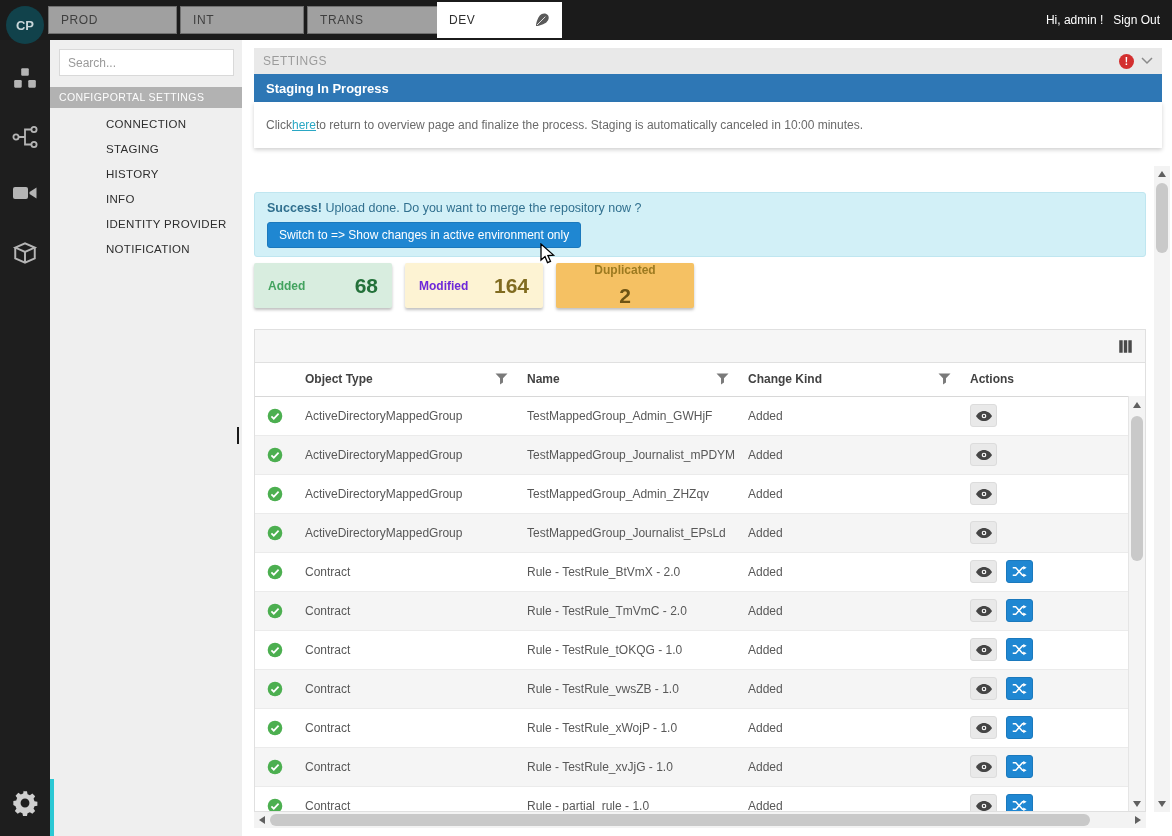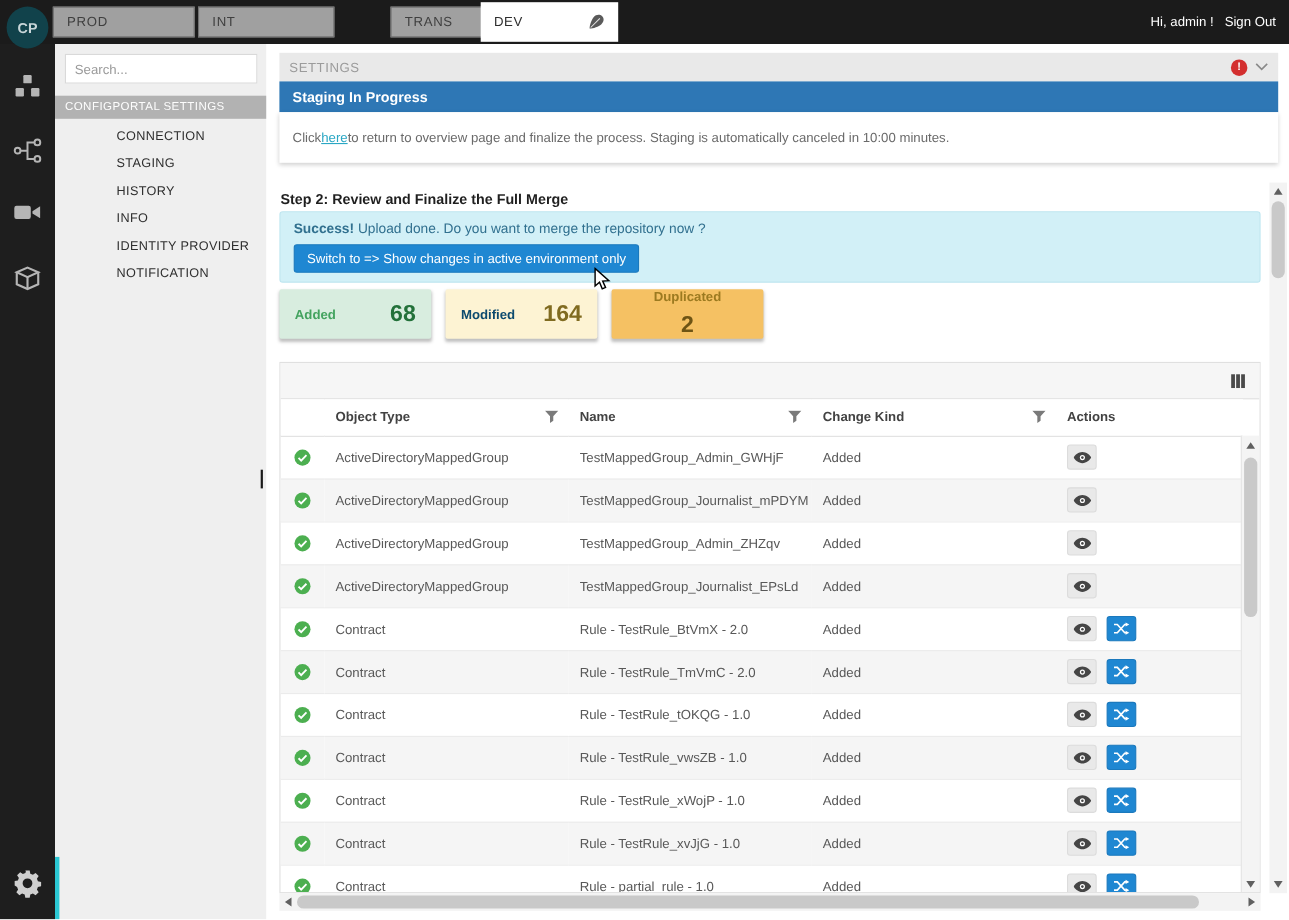--- a/index.html
+++ b/index.html
@@ -10,21 +10,21 @@
   
   .topbar { position:absolute; left:0; top:0; width:1172px; height:40px; background:#1b1b1b; z-index:30; }
   .logo { position:absolute; left:6px; top:6px; width:38px; height:38px; border-radius:50%;
           background:#11424b; color:#c9d6d9; font-size:13px; font-weight:bold;
           display:flex; align-items:center; justify-content:center; z-index:45; }
   .env-tab { position:absolute; top:6px; height:28px; background:#a0a0a0; border:1px solid #707070;
              color:#3f3f3f; font-size:12px; letter-spacing:.6px; display:flex; align-items:center;
              padding:0 12px; cursor:pointer; }
   .env-prod  { left:48px;  width:129px; }
   .env-int   { left:180px; width:124px; }
-  .env-trans { left:307px; width:133px;margin-left:48px; }
+  .env-trans { left:307px; width:133px; }
   .env-dev   { left:437px; width:125px; top:2px; height:36px; background:#fff; border:none;
                color:#2e2e2e; justify-content:space-between; }
   .user-area { position:absolute; right:12px; top:0; height:40px; display:flex; align-items:center;
                color:#fff; font-size:12px; gap:10px; }
   .user-area a { color:#fff; text-decoration:none; }
 
   
   .rail { position:absolute; left:0; top:0; width:50px; height:836px; background:#1e1e1e; z-index:20; }
   .rail-icon { position:absolute; left:50%; transform:translateX(-50%); color:#b5b5b5; cursor:pointer; }
   .ri-modules    { top:66px; }
@@ -73,21 +73,21 @@
   .success-line b { font-weight:bold; }
   .switch-btn { margin-top:7px; background:#1f87d2; border:1px solid #1b79bd; color:#fff; font-size:12px;
                 font-family:inherit; padding:5px 11px; border-radius:3px; cursor:pointer; }
 
   .stats { position:absolute; left:12px; top:223px; display:flex; gap:13px; }
   .stat-card { width:138px; height:45px; display:flex; align-items:center; justify-content:space-between;
                padding:0 14px; box-shadow:0 2px 3px rgba(0,0,0,.25); border-radius:2px; }
   .stat-card .label { font-size:12px; font-weight:bold; }
   .stat-card .value { font-size:21px; font-weight:bold;text-align:center; }
   .stat-added      { background:#d8eddf; } .stat-added .label { color:#43a35f; } .stat-added .value { color:#23713a; }
-  .stat-modified   { background:#fdf3d3; } .stat-modified .label { color:#0c4a6e; } .stat-modified .value { color:#806b20; }
+  .stat-modified   { background:#fdf3d3; } .stat-modified .label { color:#6d28d9; } .stat-modified .value { color:#806b20; }
   .stat-duplicated { background:#f5c163;flex-direction:column; } .stat-duplicated .label { color:#9c7a20; } .stat-duplicated .value { color:#6e5414; }
 
   
   .grid { position:absolute; left:12px; top:289px; width:892px; height:483px; border:1px solid #e0e0e0;
           background:#fff; overflow:hidden; }
   .grid-toolbar { height:33px; background:#f6f6f6; border-bottom:1px solid #e0e0e0;
                   display:flex; align-items:center; justify-content:flex-end; padding-right:12px; }
   .columns-btn { display:flex; cursor:pointer; }
 
   table.grid-table { width:875px; border-collapse:collapse; table-layout:fixed; }
@@ -226,21 +226,20 @@
     </div>
 
     <div class="staging-banner">Staging In Progress</div>
 
     <div class="staging-body">
       <span>Click </span>
       <a href="#">here</a>
       <span> to return to overview page and finalize the process. Staging is automatically canceled in 10:00 minutes.</span>
     </div>
 
-    <div class="step-title">Step 2: Review and Finalize the Full Merge</div>
 
     <div class="success-box">
       <div class="success-line">
         <b>Success!</b><span> Upload done. Do you want to merge the repository now ?</span>
       </div>
       <button class="switch-btn">Switch to =&gt; Show changes in active environment only</button>
     </div>
 
     <div class="stats">
       <div class="stat-card stat-added">

